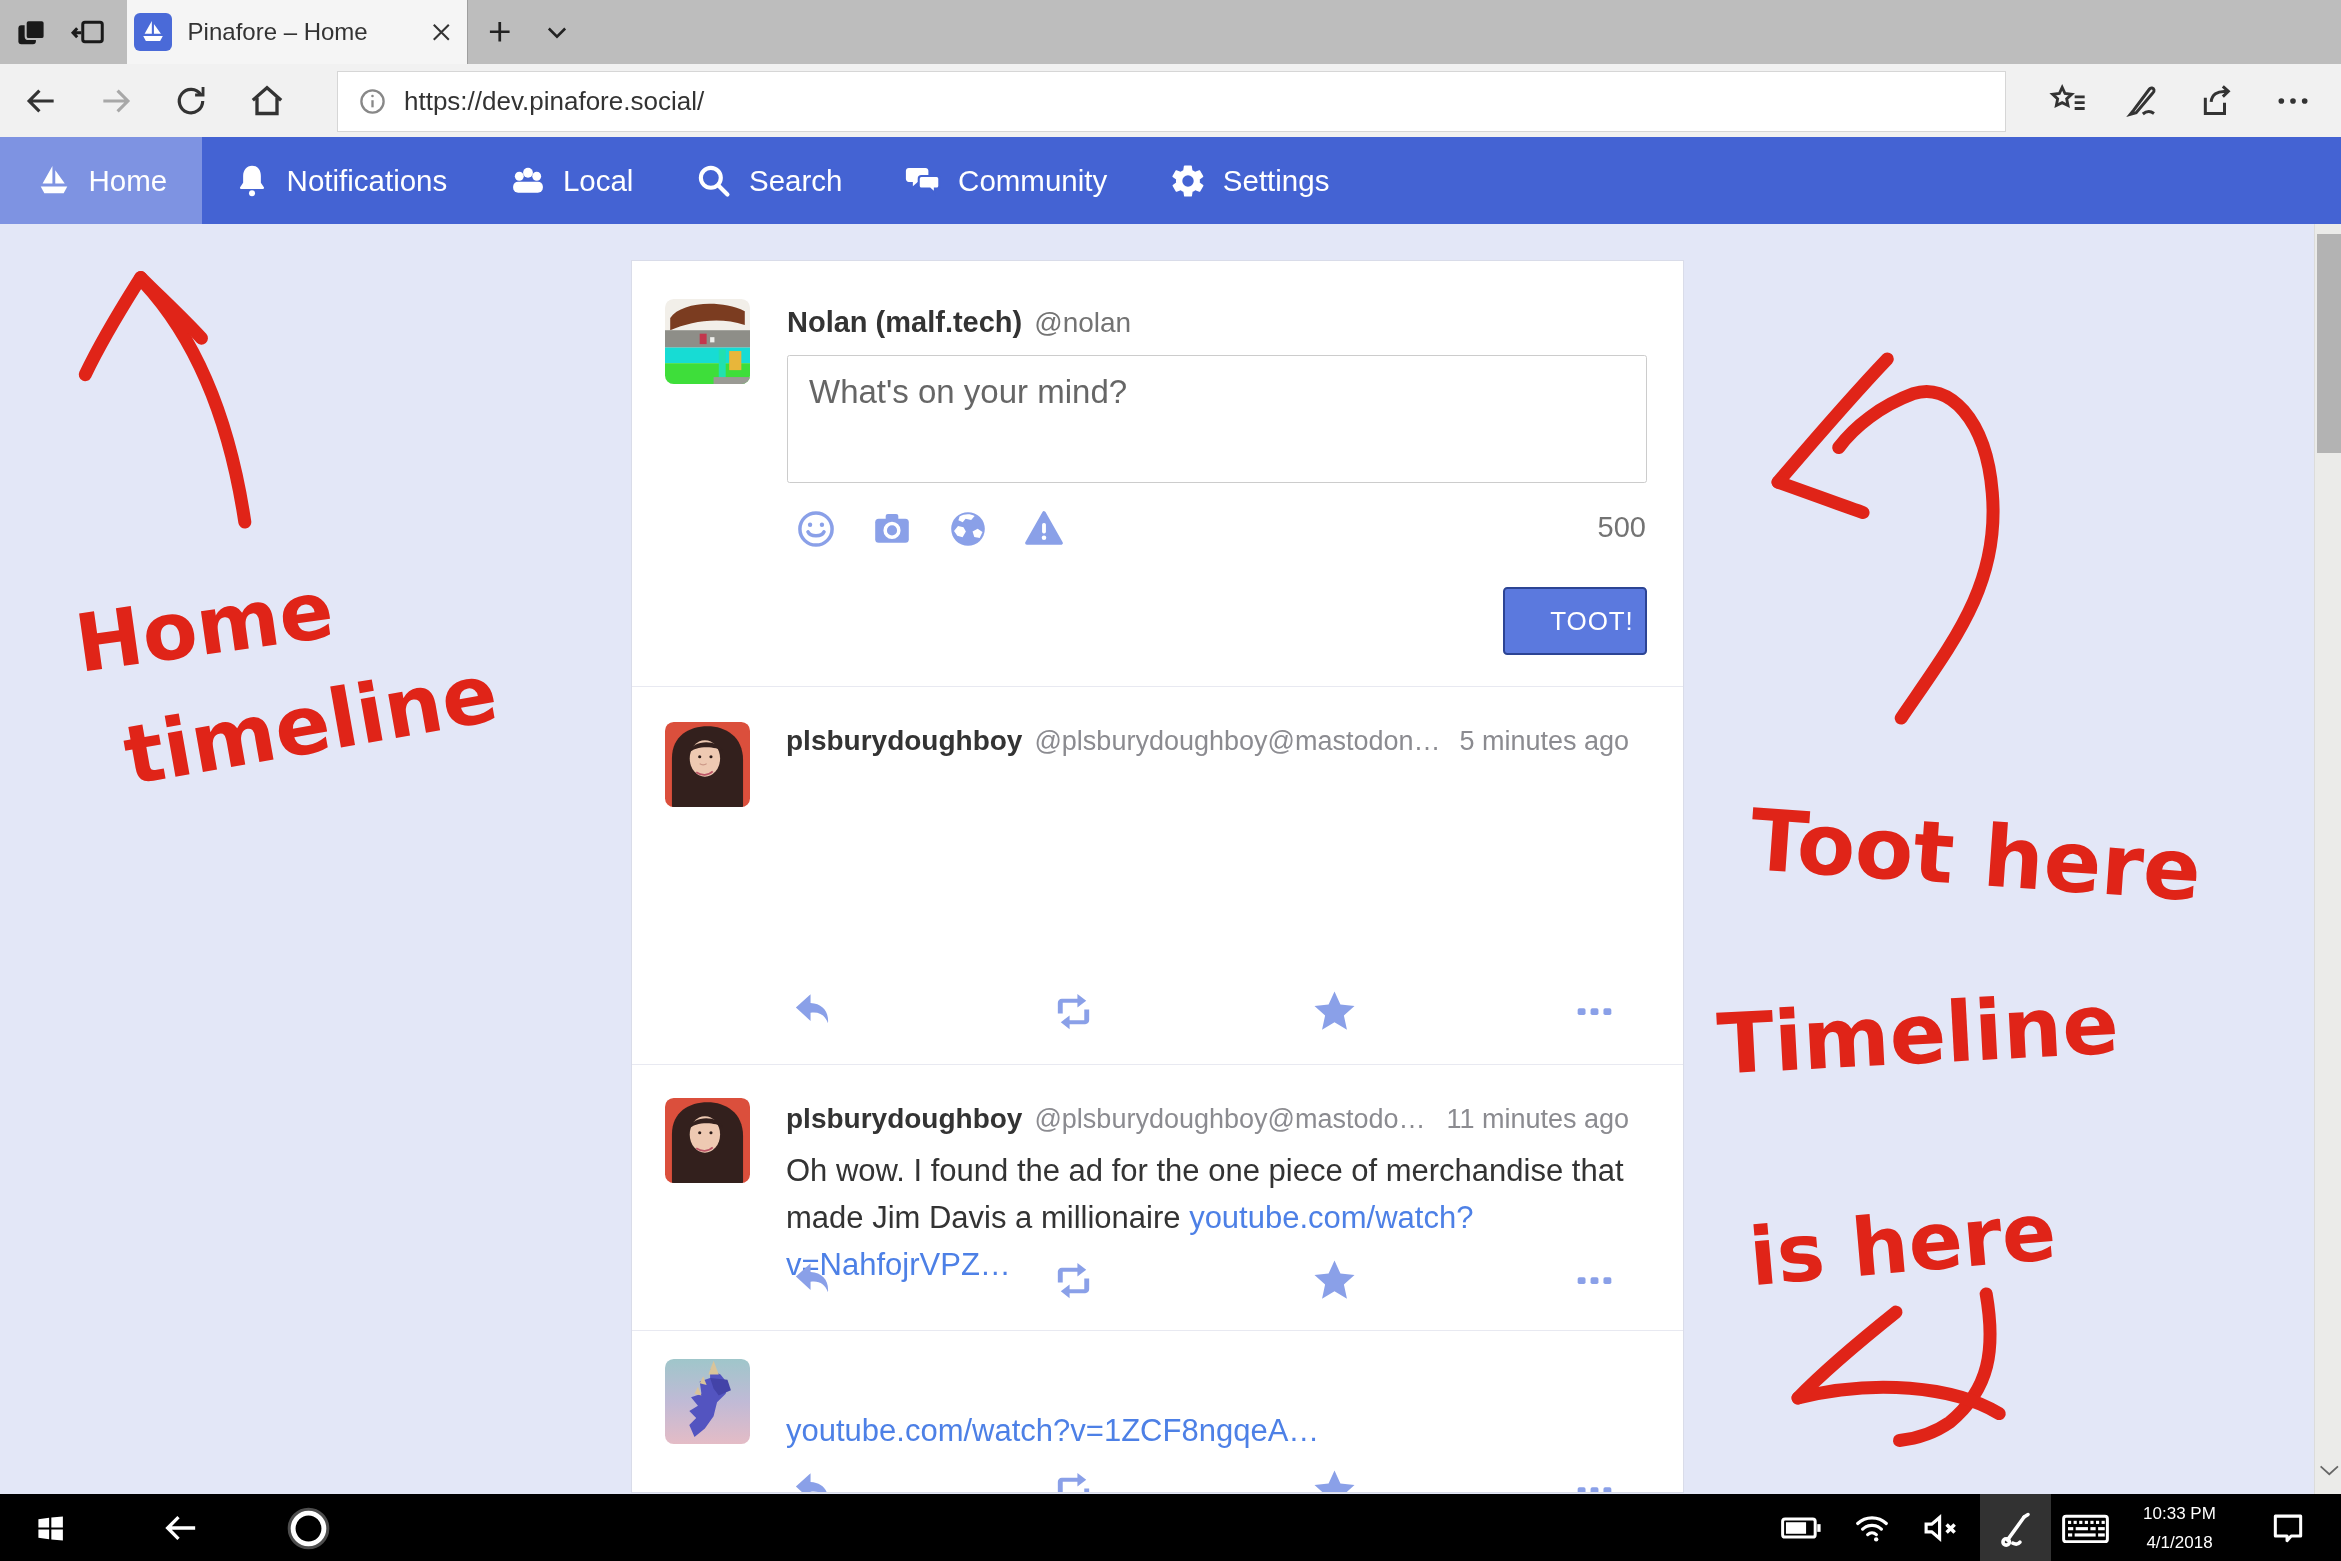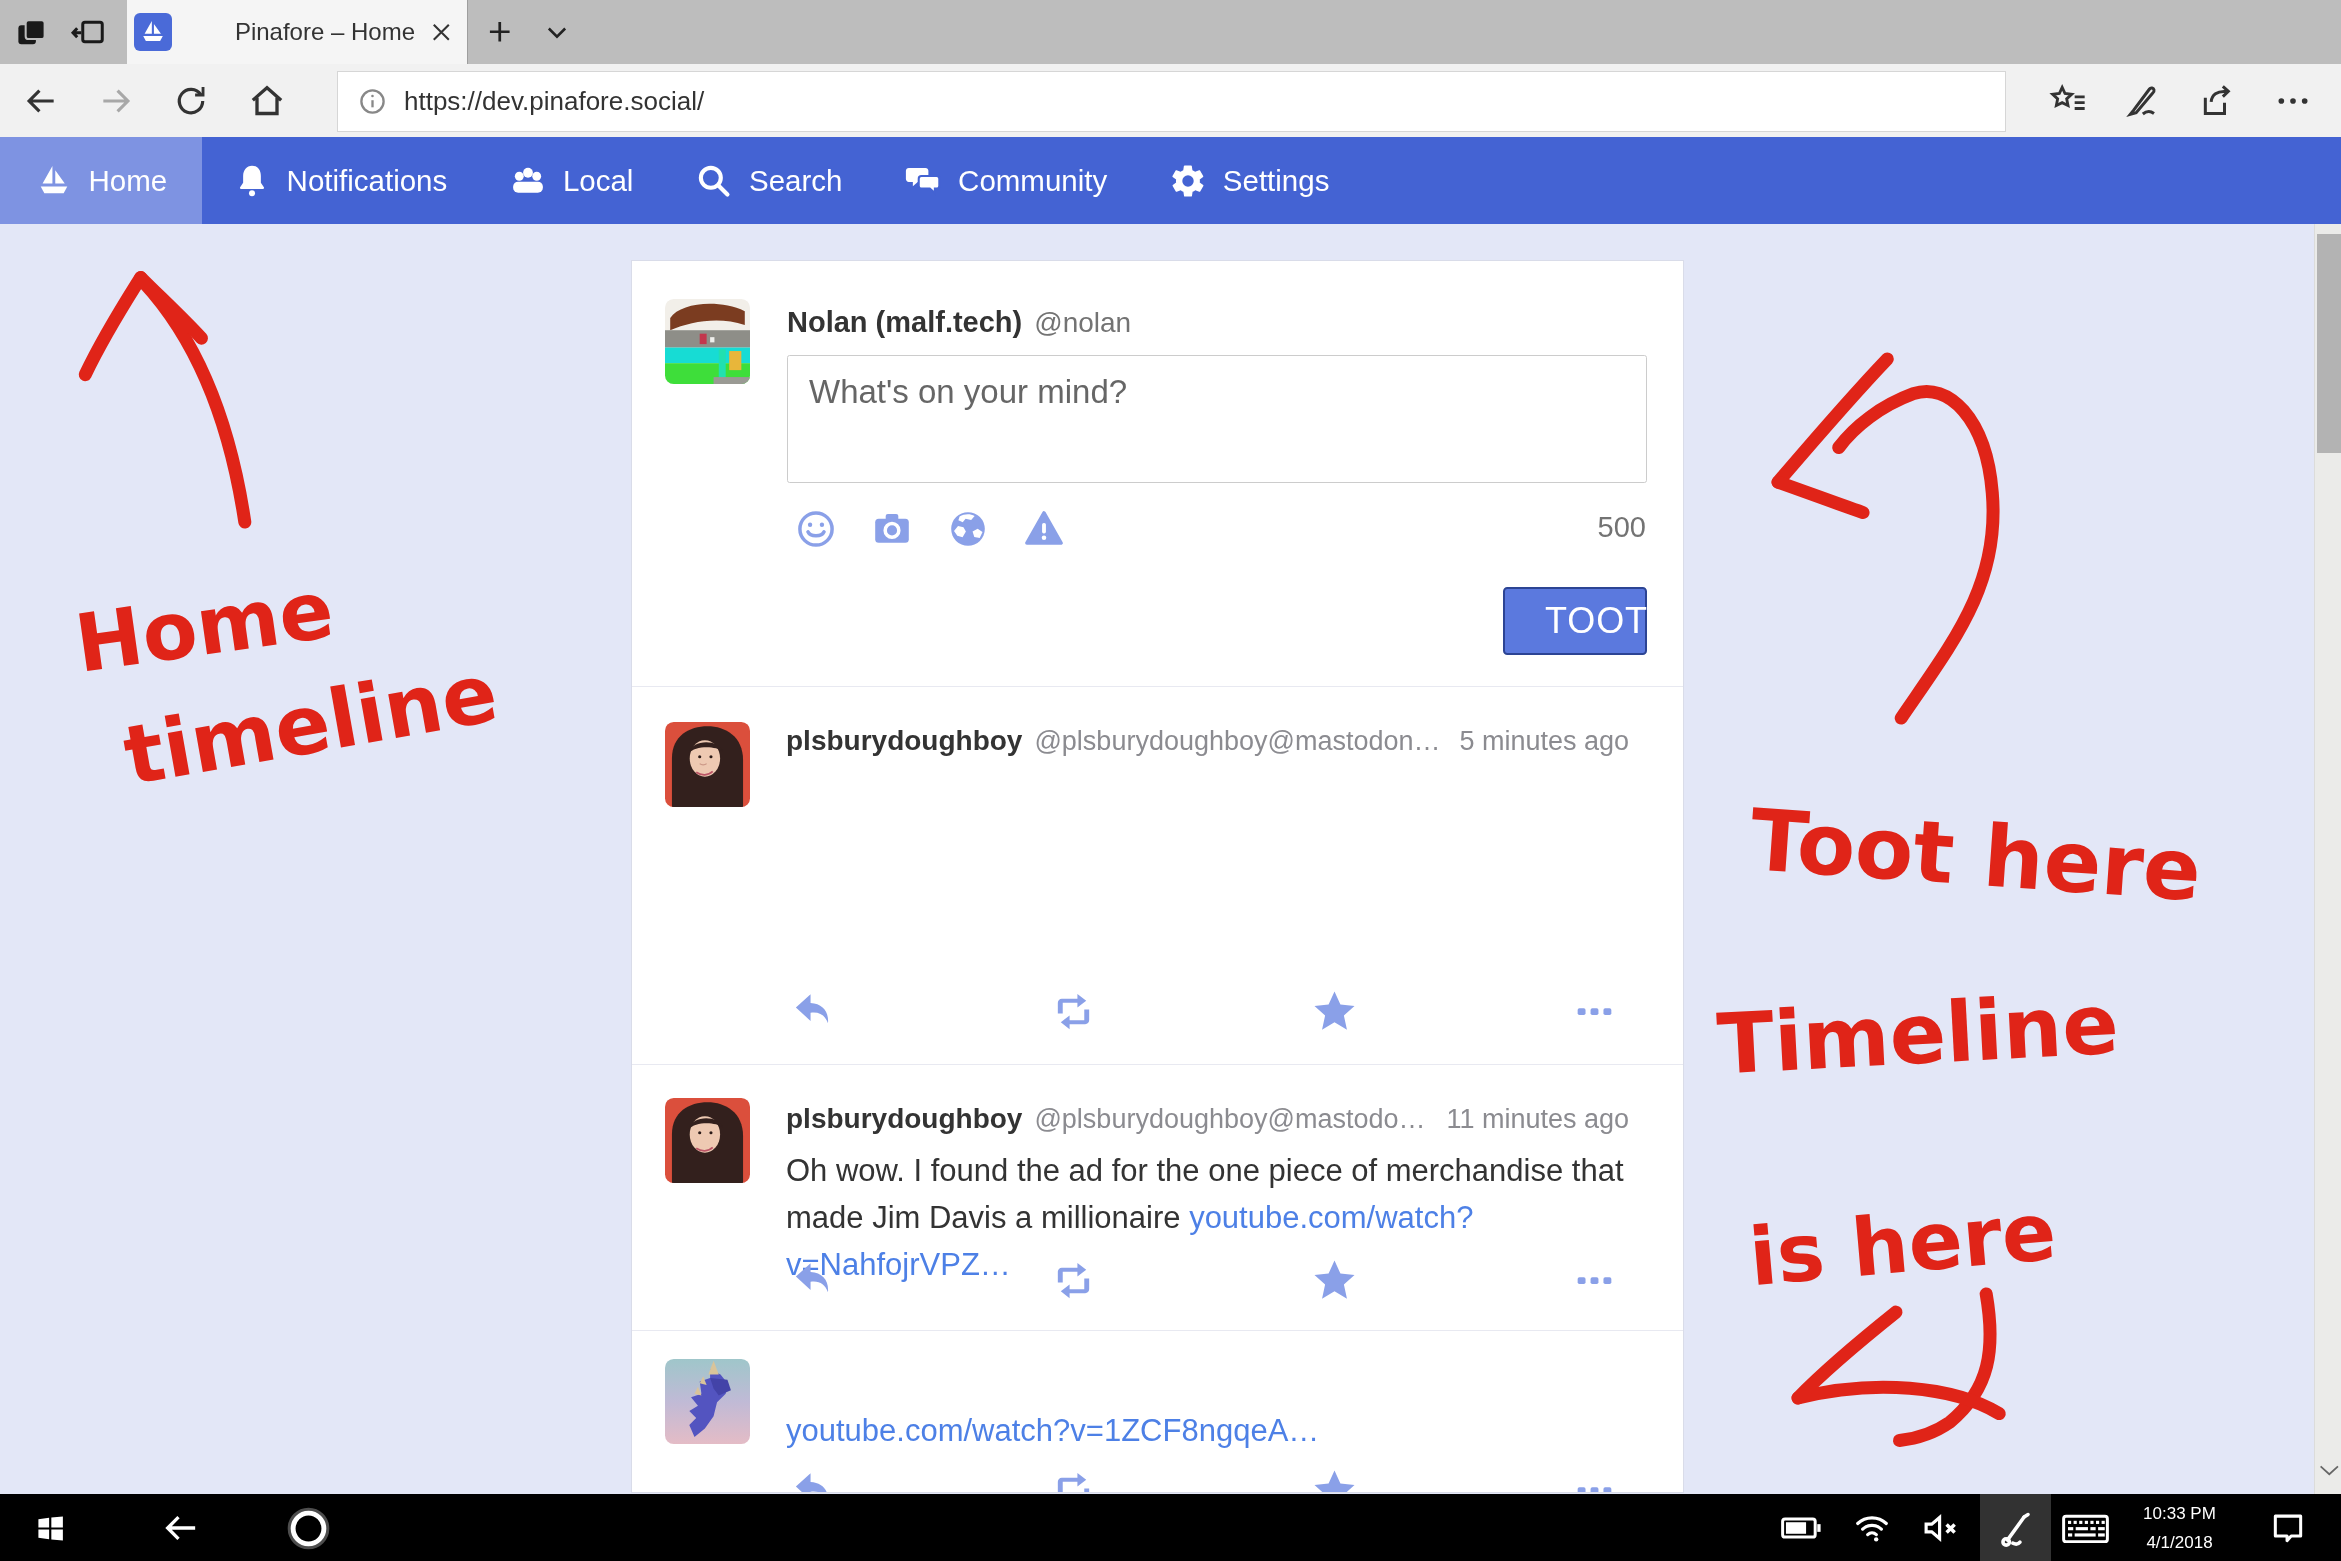--- a/index.html
+++ b/index.html
@@ -7,21 +7,21 @@
     font-family:"Liberation Sans","DejaVu Sans",sans-serif;background:#e3e7f7;}
   svg{display:block;}
 
   
   .tabbar{position:absolute;left:0;top:0;width:2342px;height:64px;background:#bdbdbd;}
   .tbtn{position:absolute;top:0;height:64px;display:flex;align-items:center;justify-content:center;}
   .tab{position:absolute;left:127px;top:0;width:340px;height:64px;background:#f5f5f5;
     display:flex;align-items:center;border-right:0.9px solid #9e9e9e;}
   .favicon{width:38px;height:38px;border-radius:6px;background:#4a6ad8;margin:0 15.6px 0 7px;
     display:flex;align-items:center;justify-content:center;}
-  .tabtitle{font-size:24px;color:#333;flex:1;white-space:nowrap;overflow:hidden;text-align:right;}
+  .tabtitle{font-size:24px;color:#333;flex:1;white-space:nowrap;overflow:hidden;}
   .tclose{width:52px;height:64px;display:flex;align-items:center;justify-content:center;}
 
   
   .urlbar{position:absolute;left:0;top:64px;width:2342px;height:73px;background:#f1f1f1;}
   .ubtn{position:absolute;top:0;height:73px;width:61px;display:flex;align-items:center;justify-content:center;}
   .urlbox{position:absolute;left:337px;top:7px;width:1667px;height:59px;background:#fff;
     border:0.9px solid #d6d6d6;display:flex;align-items:center;}
   .urlbox input{border:none;outline:none;font-family:inherit;font-size:26px;color:#333;flex:1;background:transparent;}
 
   
@@ -51,21 +51,21 @@
   .chead{position:absolute;left:155px;top:45px;display:flex;align-items:baseline;}
   .cname{font-weight:bold;font-size:29px;color:#333;}
   .chandle{color:#737373;font-size:28px;margin-left:12px;}
   .ctext{position:absolute;left:155px;top:94px;width:860px;height:128px;border:0.9px solid #ccc;border-radius:2.6px;
     font-family:inherit;font-size:33px;color:#333;padding:17.3px 21px;box-sizing:border-box;resize:none;outline:none;}
   .ctext::placeholder{color:#666;opacity:1;}
   .cicons{position:absolute;left:161px;top:245px;display:flex;}
   .cicon{width:45px;height:45px;margin-right:31px;display:flex;align-items:center;justify-content:center;}
   .count{position:absolute;right:37px;top:250px;font-size:29px;color:#737373;}
   .toot{position:absolute;left:871px;top:326px;width:144px;height:68px;background:#5b79de;
-    border:2.6px solid #2c4494;border-radius:4.3px;color:#fff;font-size:36px;font-family:inherit;
+    border:2.6px solid #2c4494;border-radius:4.3px;color:#fff;font-size:26px;font-family:inherit;
     letter-spacing:0.9px;cursor:pointer;padding-left:40px;}
 
   
   .sbar{position:absolute;left:2314px;top:0;width:28px;height:1270px;background:#ebebe9;border-left:0.9px solid #dcdcda;}
   .sthumb{position:absolute;left:1.7px;top:10.4px;width:24px;height:219px;background:#b3b3b3;}
   .sdown{position:absolute;left:2.6px;top:1239px;}
 
   
   .taskbar{position:absolute;left:0;top:1494px;width:2342px;height:68px;background:#000;z-index:60;}
   .tkbtn{position:absolute;top:0;height:68px;display:flex;align-items:center;justify-content:center;}

